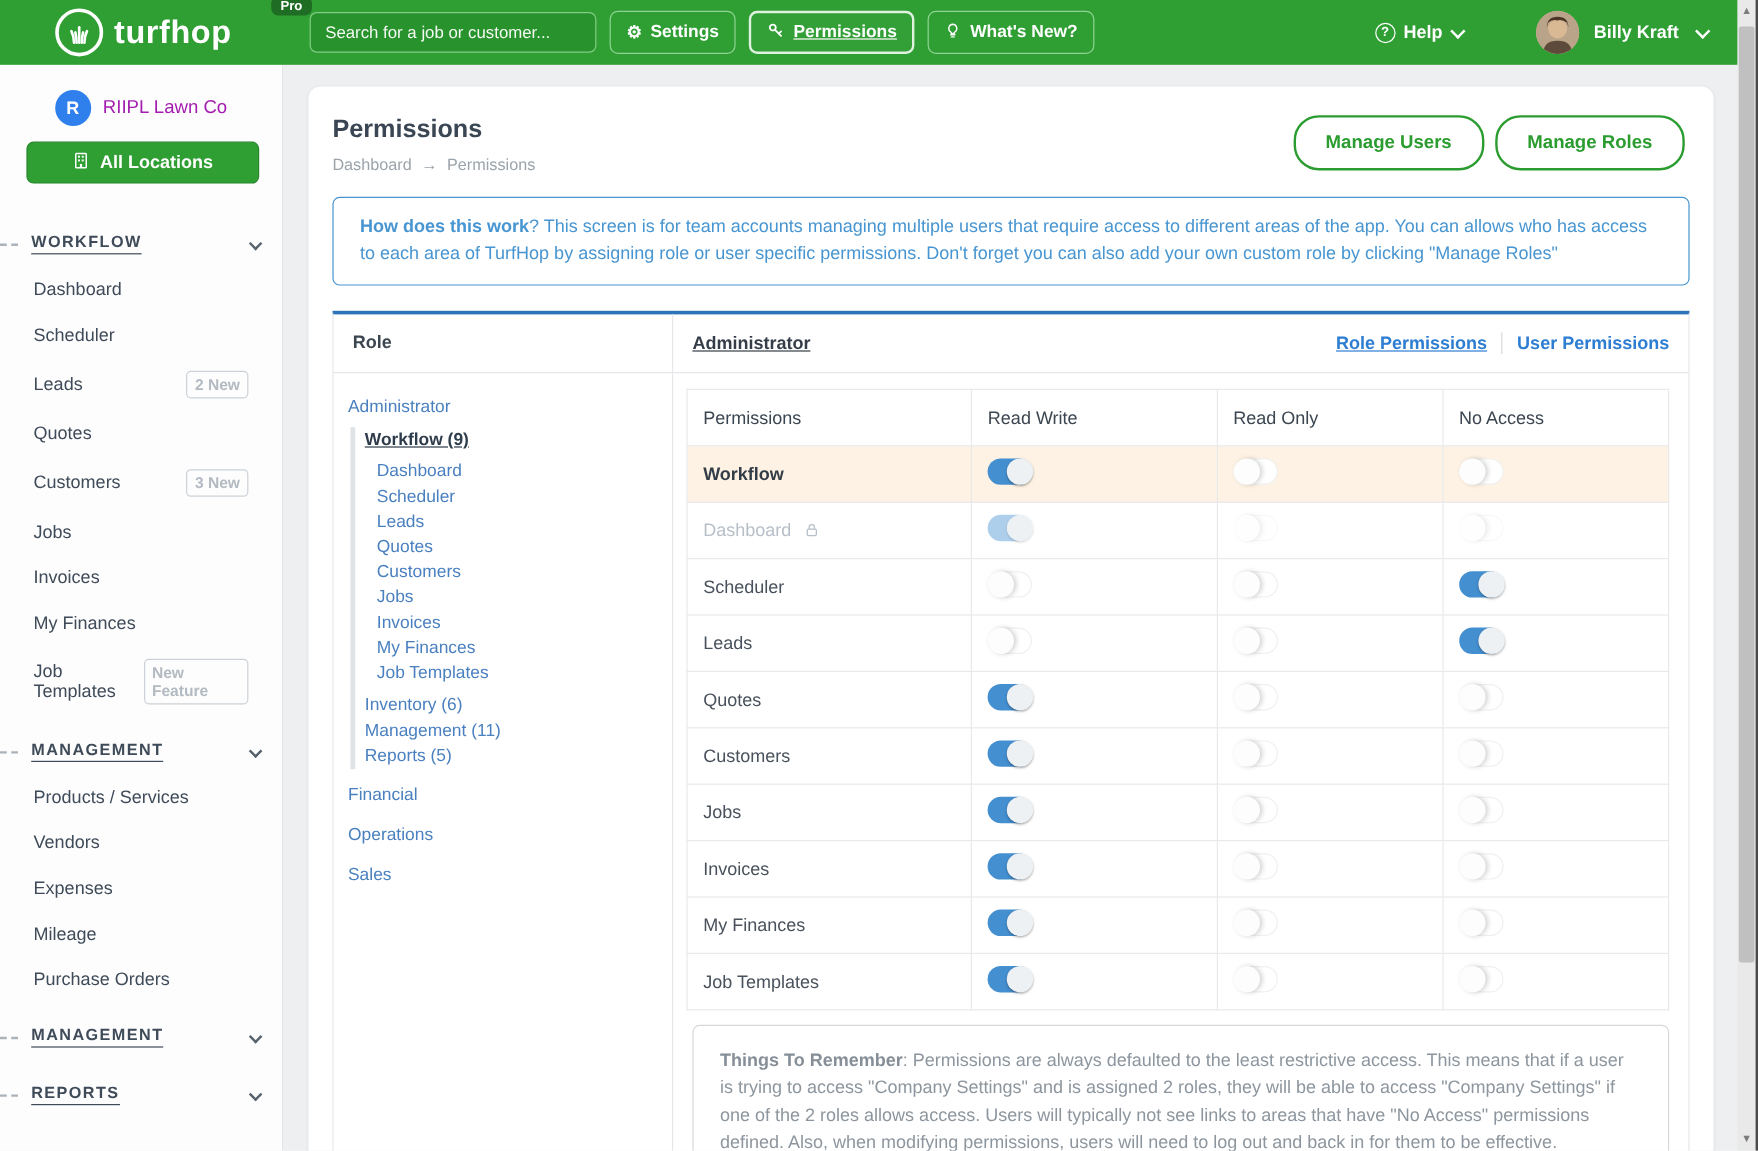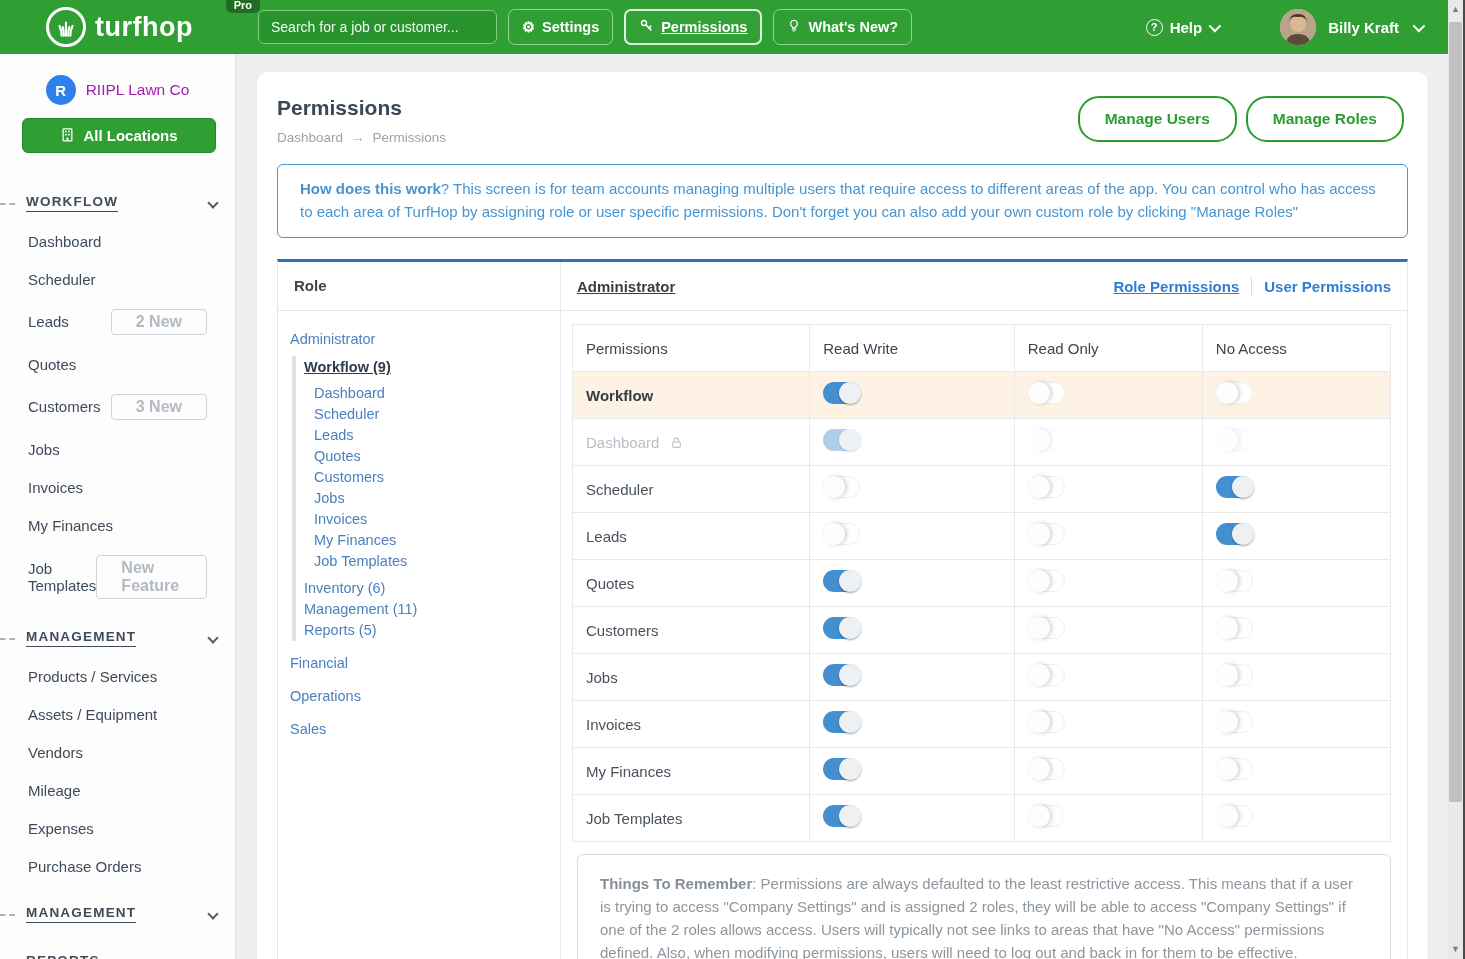--- a/index.html
+++ b/index.html
@@ -35,21 +35,21 @@
   .company-row { display:flex; align-items:center; justify-content:center; gap:10px; margin-top:21px; }
   .company-avatar { width:30px; height:30px; background:#2f80ed; color:#fff; border-radius:50%; font-size:15px; font-weight:bold; display:flex; align-items:center; justify-content:center; }
   .company-name { color:#a21caf; font-size:15.5px; }
   .all-loc-btn { display:flex; align-items:center; justify-content:center; gap:8px; margin:13px 20px 0 22px; height:35px; background:#2f9e33; border:1px solid #27872b; border-radius:6px; color:#fff; font-size:15px; font-weight:bold; cursor:pointer; width:194px; }
   .nav { margin-top:31px; }
   .nav-section { position:relative; display:flex; align-items:center; padding:10px 18px 10px 26px; margin-top:10px; cursor:pointer; }
   .nav-section .dash { position:absolute; left:0; top:50%; width:15px; border-top:2px dashed #aab2ba; }
   .nav-section .sec-label { font-size:13.5px; font-weight:bold; letter-spacing:1.2px; color:#3f4b59; border-bottom:1.5px solid #3f4b59; padding-bottom:2px; }
   .nav-section .sec-chev { margin-left:auto; width:8px; height:8px; border-right:2px solid #55616d; border-bottom:2px solid #55616d; transform:rotate(45deg); }
   .nav-item { display:flex; align-items:center; padding:10.5px 12px 10.5px 28px; color:#3f4b59; font-size:15px; cursor:pointer; }
-  .nav-badge { margin-left:auto; margin-right:16px; border:1px solid #ccd2d8; border-radius:4px; color:#b3bac2; font-size:16px; font-weight:bold; padding:3px 24px; }
+  .nav-badge { margin-left:auto; margin-right:16px; border:1px solid #ccd2d8; border-radius:4px; color:#b3bac2; font-size:13px; font-weight:bold; padding:3px 6px; }
 
   
   .main { position:absolute; top:54px; left:237px; width:1211px; height:905px; background:#edeff1; }
   .card { position:absolute; top:18px; left:20px; width:1171px; height:1060px; background:#fff; border-radius:10px; box-shadow:0 1px 3px rgba(0,0,0,.08); }
   .card-head { display:flex; align-items:flex-start; padding:24px 24px 0 20px; }
   .page-title { font-size:21px; font-weight:bold; color:#3a4653; }
   .breadcrumb { margin-top:10px; font-size:13.5px; color:#9ba3ab; display:flex; gap:8px; align-items:center; }
   .breadcrumb a { color:#9ba3ab; text-decoration:none; cursor:pointer; }
   .head-actions { margin-left:auto; display:flex; gap:9px; }
   .pill-btn { border:2px solid #2b9c2f; color:#2b9c2f; background:#fff; border-radius:21px; font-size:15.5px; font-weight:bold; padding:0 25px; height:46px; cursor:pointer; }
@@ -215,30 +215,27 @@
       </div>
       <div class="nav-section">
         <span class="dash"></span>
         <span class="sec-label">MANAGEMENT</span>
         <span class="sec-chev"></span>
       </div>
       <div class="nav-item">
         <span>Products / Services</span>
       </div>
       <div class="nav-item">
-        <span>Assets / Equipment</span>
-      </div>
-      <div class="nav-item">
         <span>Vendors</span>
       </div>
       <div class="nav-item">
+        <span>Expenses</span>
+      </div>
+      <div class="nav-item">
         <span>Mileage</span>
-      </div>
-      <div class="nav-item">
-        <span>Expenses</span>
       </div>
       <div class="nav-item">
         <span>Purchase Orders</span>
       </div>
       <div class="nav-section">
         <span class="dash"></span>
         <span class="sec-label">MANAGEMENT</span>
         <span class="sec-chev"></span>
       </div>
       <div class="nav-section">
@@ -260,21 +257,21 @@
           <span>Permissions</span>
         </div>
       </div>
       <div class="head-actions">
         <button class="pill-btn">Manage Users</button>
         <button class="pill-btn">Manage Roles</button>
       </div>
     </div>
 
     <div class="info-box">
-      <b>How does this work</b><span>? This screen is for team accounts managing multiple users that require access to different areas of the app. You can control who has access to each area of TurfHop by assigning role or user specific permissions. Don't forget you can also add your own custom role by clicking "Manage Roles"</span>
+      <b>How does this work</b><span>? This screen is for team accounts managing multiple users that require access to different areas of the app. You can allows who has access to each area of TurfHop by assigning role or user specific permissions. Don't forget you can also add your own custom role by clicking "Manage Roles"</span>
     </div>
 
     <div class="perm-card">
       <div class="role-head">Role</div>
       <div class="admin-head">
         <span class="admin-name">Administrator</span>
         <div class="perm-tabs" id="perm-tabs">
             <span class="perm-tab active">Role Permissions</span>
             <span class="tab-divider"></span>
             <span class="perm-tab">User Permissions</span>

